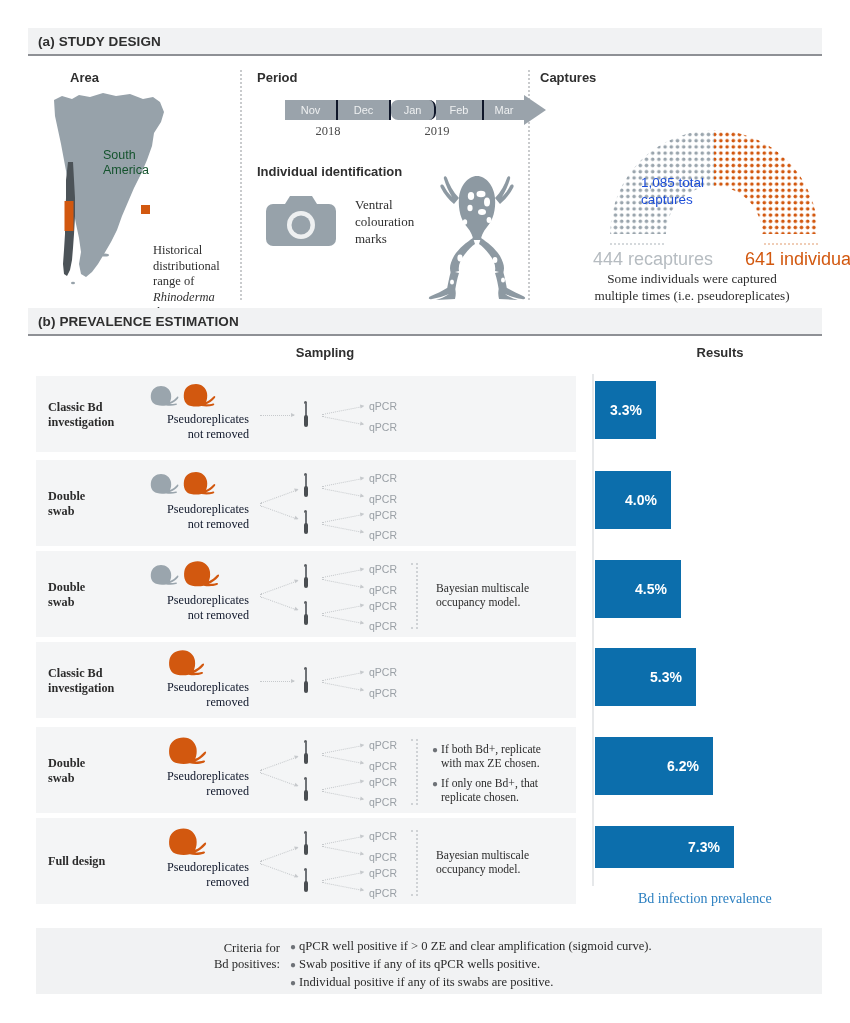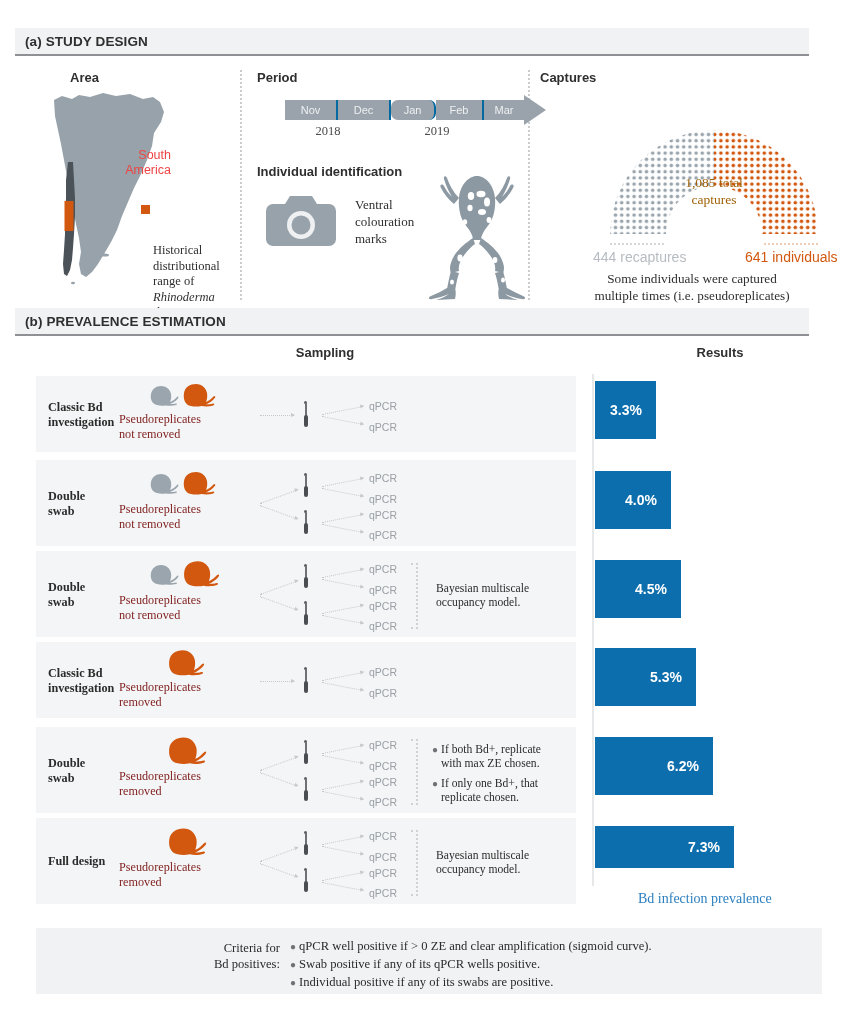--- a/index.html
+++ b/index.html
@@ -8,21 +8,21 @@
     background:#ffffff;
     font-family:"Liberation Sans", sans-serif;
     color:#3b3b3b;
     overflow:hidden;
     position:relative;
   }
   .fig{position:absolute;left:0;top:0;width:850px;height:1023px;}
 
   
   .panel-header{
-    position:absolute;left:15px;width:794px;height:28px;
+    position:absolute;left:28px;width:794px;height:28px;
     background:#f1f2f3;
     border-bottom:2px solid #8e9095;
     box-sizing:border-box;
     display:flex;align-items:center;
   }
   .panel-header .ph-txt{
     font-size:13.5px;font-weight:bold;letter-spacing:.1px;
     color:#2f2f2f;padding-left:10px;white-space:nowrap;
   }
   .panel-header .ph-txt .lead{font-weight:bold;}
@@ -42,30 +42,30 @@
   .map-wrap{position:absolute;left:48px;top:88px;width:150px;height:200px;}
   .legend-sq{
     position:absolute;width:9px;height:9px;background:#d2580f;
   }
   .legend-txt{
     position:absolute;font-family:"Liberation Serif", serif;
     font-size:12.5px;line-height:15.5px;color:#2f2f2f;width:92px;
   }
   .legend-txt i{font-style:italic;}
   .sa-label{
-    position:absolute;color:#ef4444;font-size:12.5px;text-align:right;
+    position:absolute;color:#14532d;font-size:12.5px;text-align:left;
     line-height:15px;font-family:"Liberation Sans",sans-serif;
   }
 
   
   .tl{position:absolute;left:285px;top:100px;height:20px;}
   .tl-seg{
     position:absolute;top:0;height:20px;background:#9aa3ab;
     color:#eef0f1;font-size:11px;text-align:center;line-height:20px;
-    box-sizing:border-box;border-right:2px solid #0369a1;
+    box-sizing:border-box;border-right:2px solid #0f172a;
   }
   .tl-arrow{
     position:absolute;top:-5px;width:0;height:0;
     border-top:15px solid transparent;border-bottom:15px solid transparent;
     border-left:22px solid #9aa3ab;
   }
   .yr{
     position:absolute;font-size:12.5px;color:#4a4a4a;text-align:center;
     font-family:Liberation Serif, serif;
   }
@@ -74,25 +74,25 @@
   .cam{position:absolute;}
 
   .vent-txt{
     position:absolute;font-family:"Liberation Serif",serif;font-size:13px;
     line-height:17px;color:#2f2f2f;
   }
 
   
   .arc-wrap{position:absolute;left:600px;top:88px;width:228px;height:160px;}
   .arc-center{
-    position:absolute;text-align:center;font-family:Liberation Serif, serif;
-    font-size:13.5px;line-height:17px;color:#a16207;
+    position:absolute;font-family:Liberation Sans, sans-serif;
+    font-size:13.5px;line-height:17px;color:#1d4ed8;
   }
   .arc-tick{position:absolute;height:0;border-top:2px dotted #c9cbcd;}
-  .arc-lab{position:absolute;font-size:14px;white-space:nowrap;}
+  .arc-lab{position:absolute;font-size:18px;white-space:nowrap;}
   .arc-lab.grey{color:#b6bcc1;}
   .arc-lab.orange{color:#d2580f;}
   .cap-note{
     position:absolute;font-family:"Liberation Serif",serif;font-size:13.2px;
     line-height:17px;color:#2f2f2f;text-align:center;width:300px;
   }
 
   
   .col-title{
     position:absolute;font-size:13px;font-weight:bold;color:#2f2f2f;
@@ -101,21 +101,21 @@
   .row{
     position:absolute;left:36px;width:540px;background:#f4f5f6;
   }
   .row-label{
     position:absolute;left:12px;font-family:"Liberation Serif",serif;
     font-weight:bold;font-size:12.2px;line-height:14.5px;color:#2b2b2b;
     width:92px;
   }
   .pseudo-txt{
     position:absolute;font-family:"Liberation Serif",serif;font-size:12.2px;
-    line-height:14.5px;color:#7f1d1d;text-align:left;width:130px;
+    line-height:14.5px;color:#0f172a;text-align:right;width:130px;
   }
   .qpcr{
     position:absolute;font-size:10.5px;color:#9aa0a6;white-space:nowrap;
     font-family:"Liberation Sans",sans-serif;
   }
   .note{
     position:absolute;font-family:"Liberation Serif",serif;font-size:11.6px;
     line-height:14px;color:#2b2b2b;width:150px;
   }
   .note-bullet{position:absolute;font-family:"Liberation Serif",serif;

